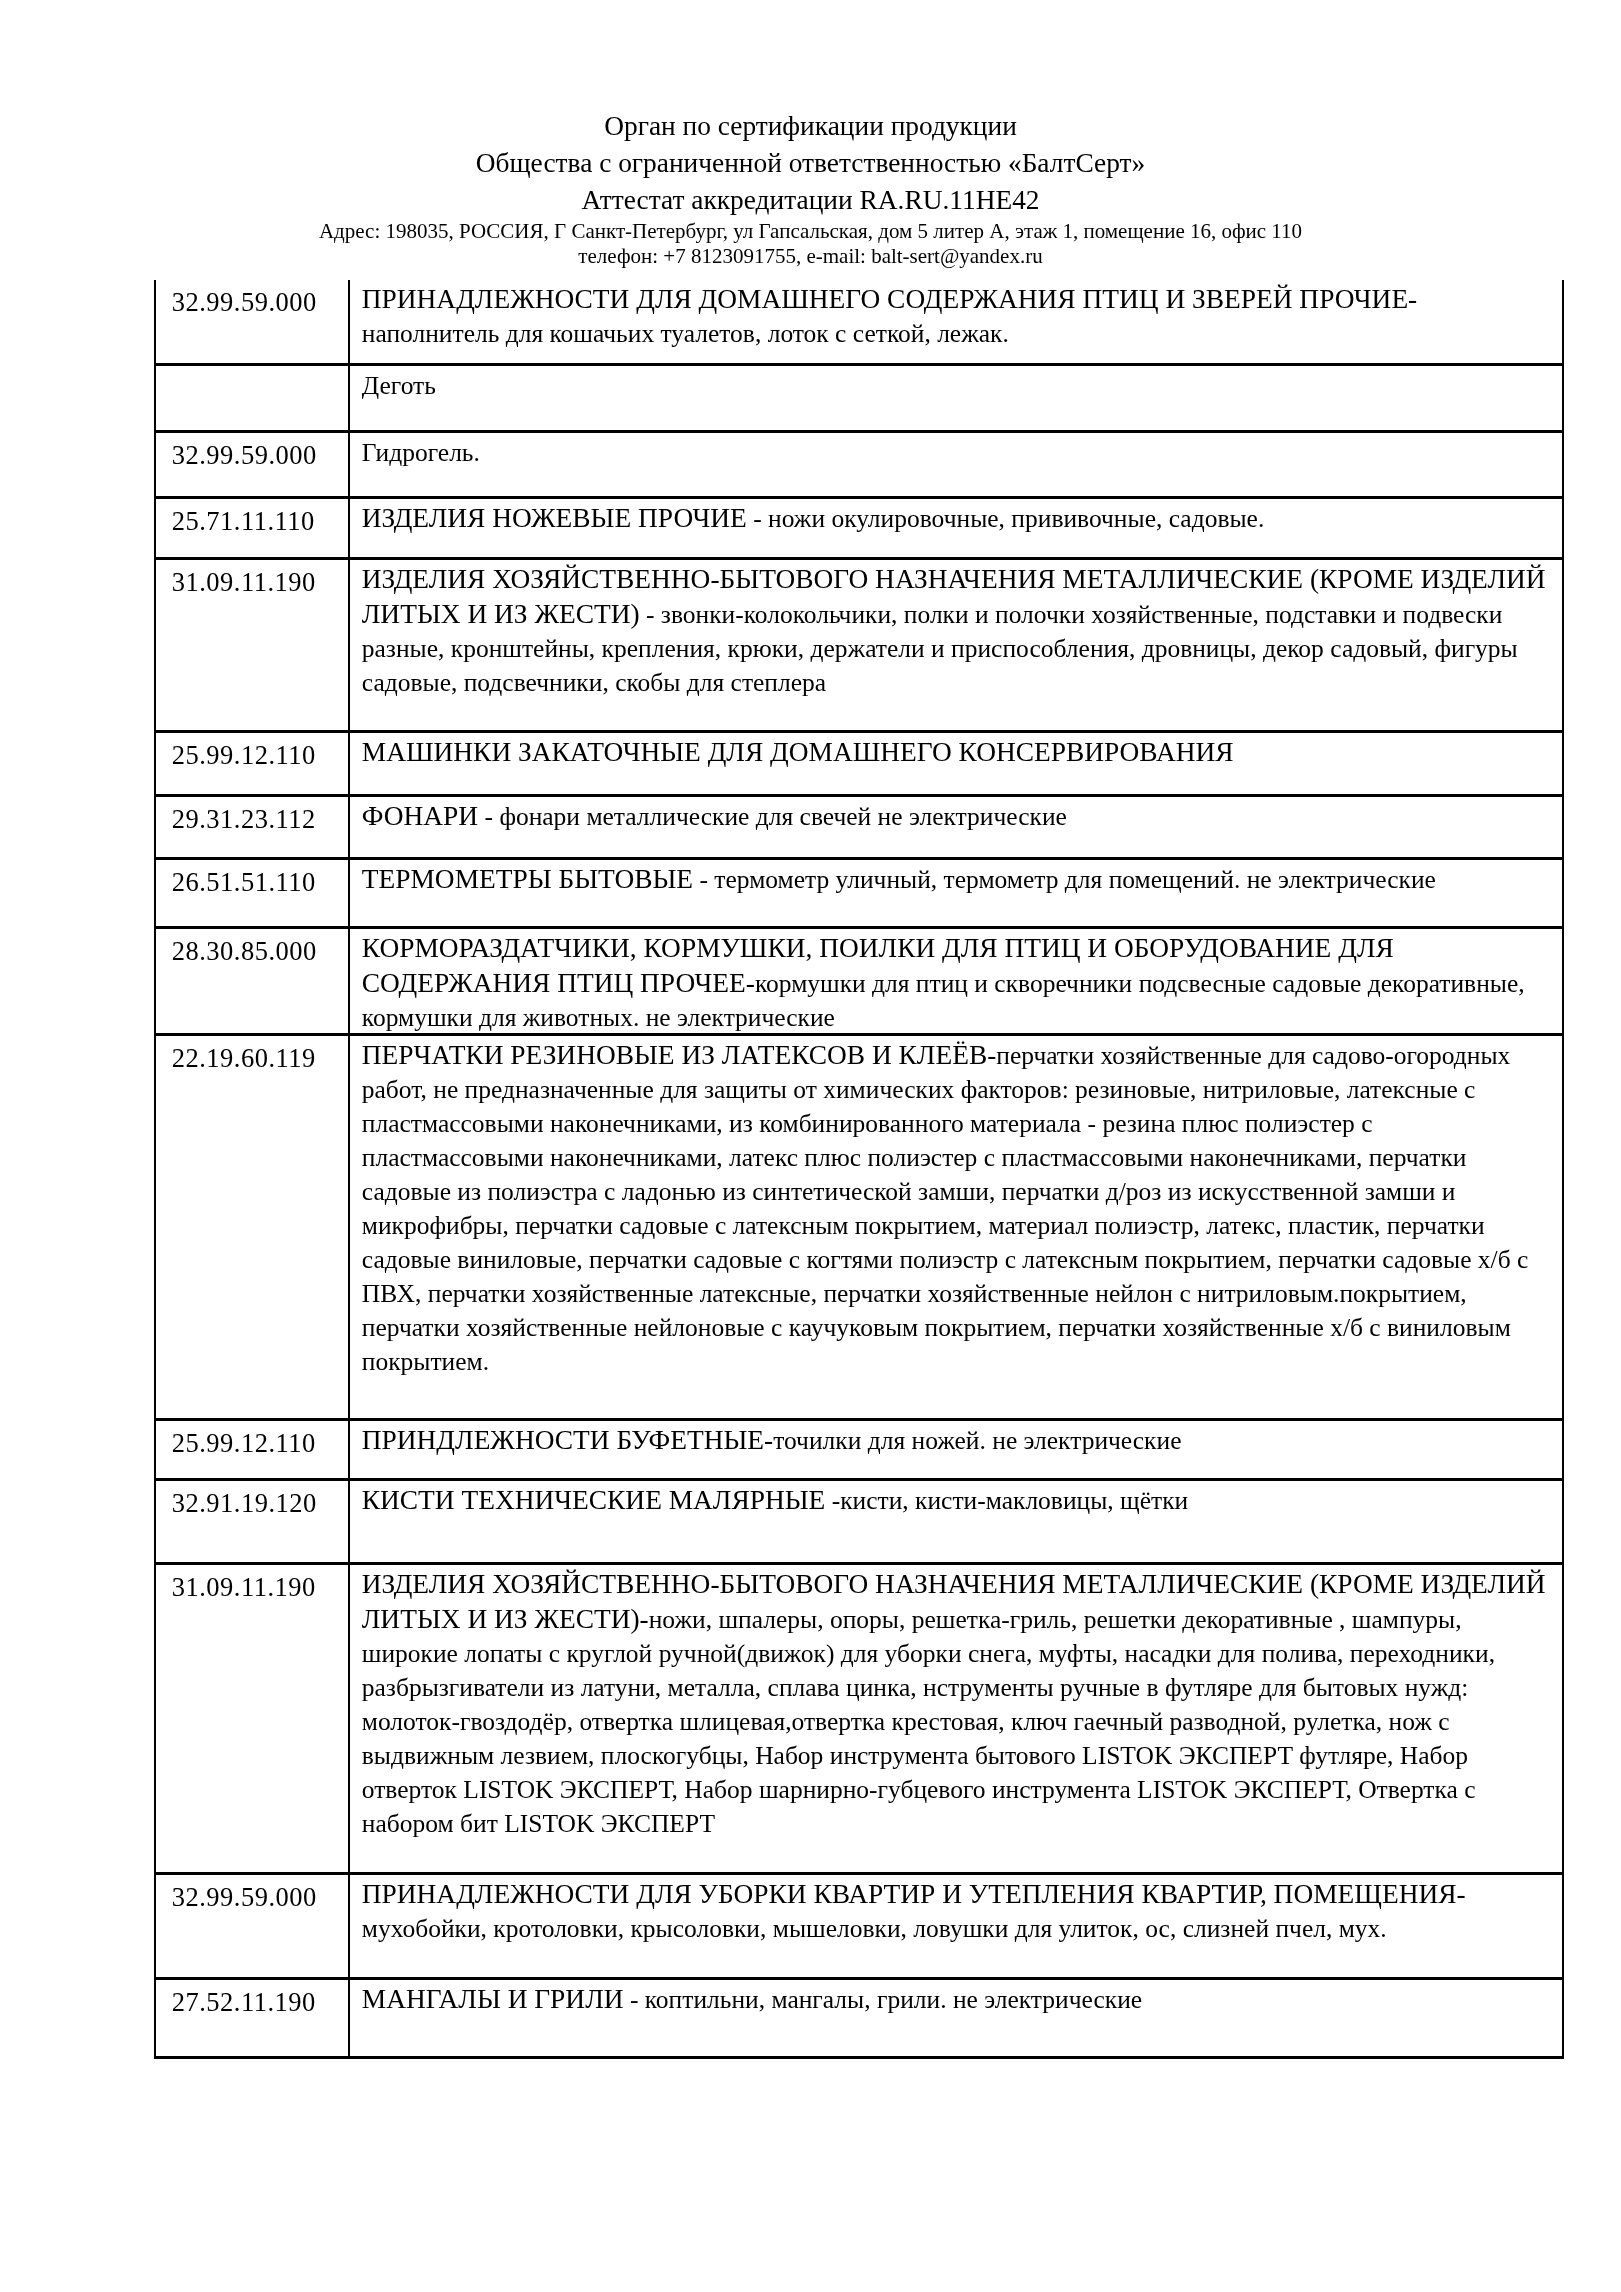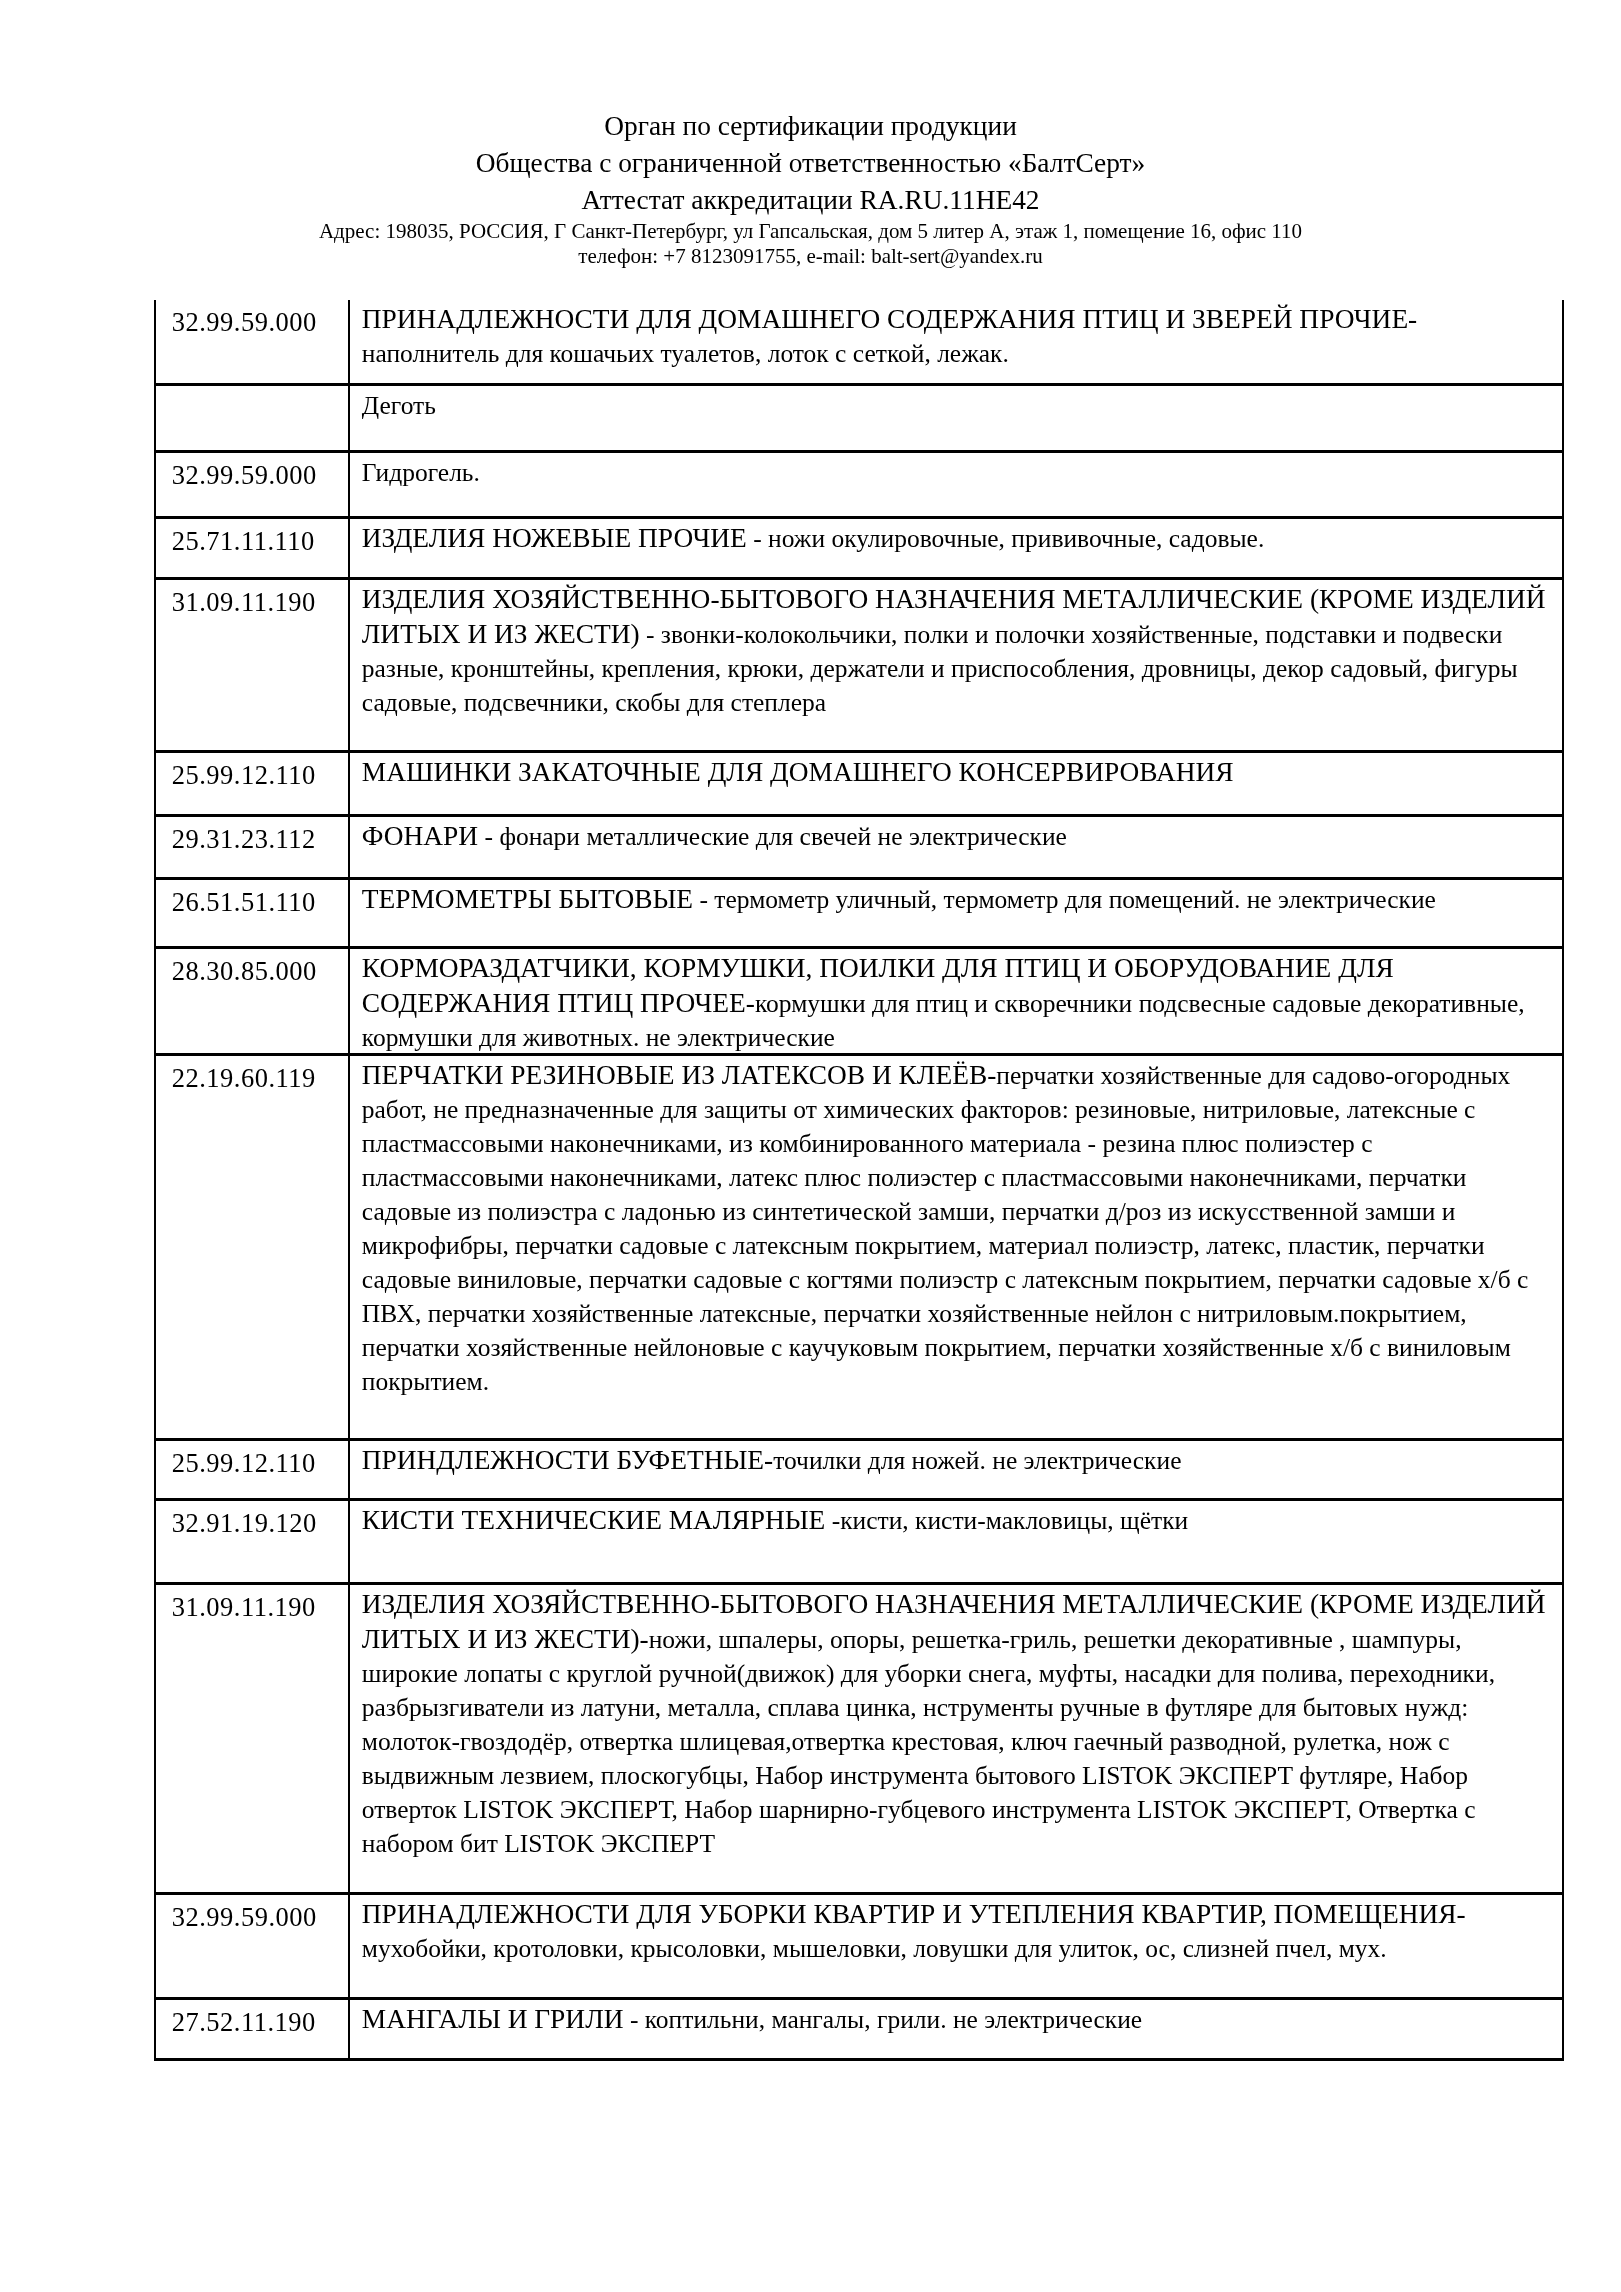--- a/index.html
+++ b/index.html
@@ -3,21 +3,21 @@
 <meta charset="utf-8">
 <style>
   html,body { margin:0; padding:0; background:#ffffff; }
   body { width:1621px; height:2293px; position:relative;
          font-family:"Liberation Serif","DejaVu Serif",serif; color:#000; }
 
   .header { padding-top:76px; text-align:center;margin-top:32px; }
   .h-big   { font-size:27.4px; line-height:37px; white-space:nowrap; }
   .h-small { font-size:21px; line-height:24.5px; white-space:nowrap; }
 
-  .tbl { margin-left:154px; margin-top:32px; width:1410px;
+  .tbl { margin-left:154px; margin-top:12px; width:1410px;
          border-left:2px solid #000; border-right:2px solid #000;
          box-sizing:border-box; }
   .row { display:flex; box-sizing:border-box; border-bottom:3.9px solid #000; overflow:hidden; }
   .cell-code { width:194px; flex:0 0 194px; box-sizing:border-box;
                border-right:2px solid #000; padding:6.9px 5.9px 0 15.7px;
                font-size:26.5px; line-height:31px; letter-spacing:0.5px; }
   .cell-desc { flex:1 1 auto; box-sizing:border-box; padding:2px 9.8px 0 11.8px;
                font-size:25.5px; line-height:34px; }
   .caps { font-size:27.4px; }
 </style>
@@ -99,19 +99,19 @@
   <div class="row" style="height:310px">
     <div class="cell-code">31.09.11.190</div>
     <div class="cell-desc"><span class="caps">ИЗДЕЛИЯ ХОЗЯЙСТВЕННО-БЫТОВОГО НАЗНАЧЕНИЯ МЕТАЛЛИЧЕСКИЕ (КРОМЕ ИЗДЕЛИЙ ЛИТЫХ И ИЗ ЖЕСТИ)-</span><span>ножи, шпалеры, опоры, решетка-гриль, решетки декоративные , шампуры,  широкие лопаты с круглой ручной(движок) для уборки снега, муфты, насадки для полива, переходники, разбрызгиватели из латуни, металла, сплава цинка, нструменты ручные в футляре для бытовых нужд: молоток-гвоздодёр, отвертка шлицевая,отвертка крестовая, ключ гаечный разводной, рулетка, нож с выдвижным лезвием, плоскогубцы, Набор инструмента бытового LISTOK ЭКСПЕРТ футляре, Набор отверток LISTOK ЭКСПЕРТ, Набор шарнирно-губцевого инструмента LISTOK ЭКСПЕРТ, Отвертка с набором бит LISTOK ЭКСПЕРТ</span></div>
   </div>
 
   <div class="row" style="height:105px">
     <div class="cell-code">32.99.59.000</div>
     <div class="cell-desc"><span class="caps">ПРИНАДЛЕЖНОСТИ ДЛЯ УБОРКИ КВАРТИР И УТЕПЛЕНИЯ КВАРТИР, ПОМЕЩЕНИЯ-</span><span>мухобойки, кротоловки, крысоловки, мышеловки, ловушки для улиток, ос, слизней пчел, мух.</span></div>
   </div>
 
-  <div class="row" style="height:61px">
+  <div class="row" style="height:79px">
     <div class="cell-code">27.52.11.190</div>
     <div class="cell-desc"><span class="caps">МАНГАЛЫ И ГРИЛИ</span><span> - коптильни, мангалы, грили. не электрические</span></div>
   </div>
 
 </div>
 
 
 </body></html>

